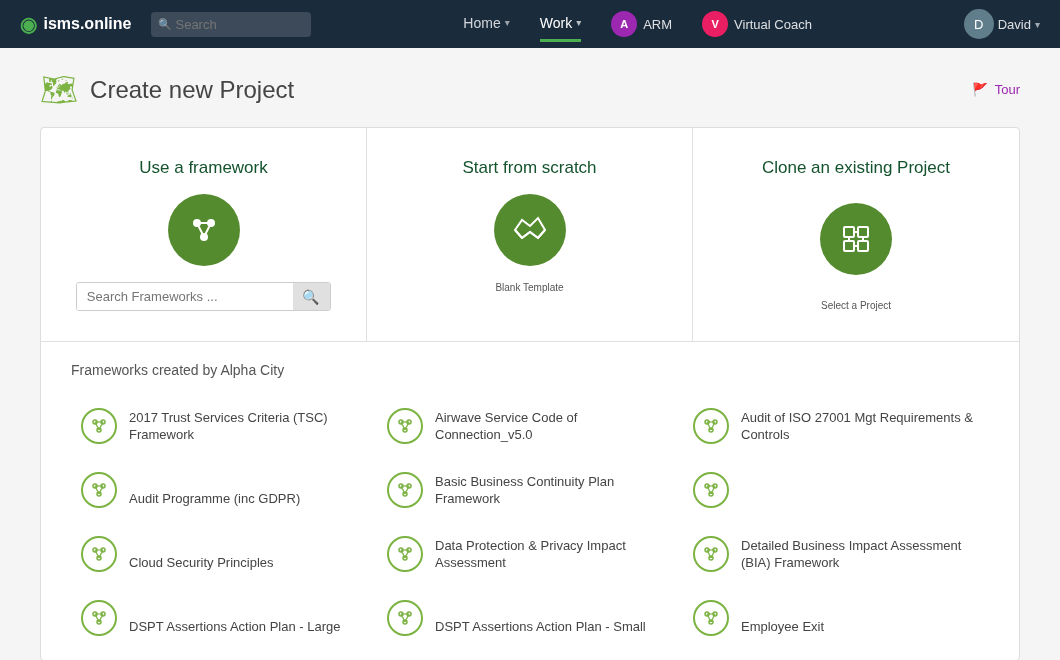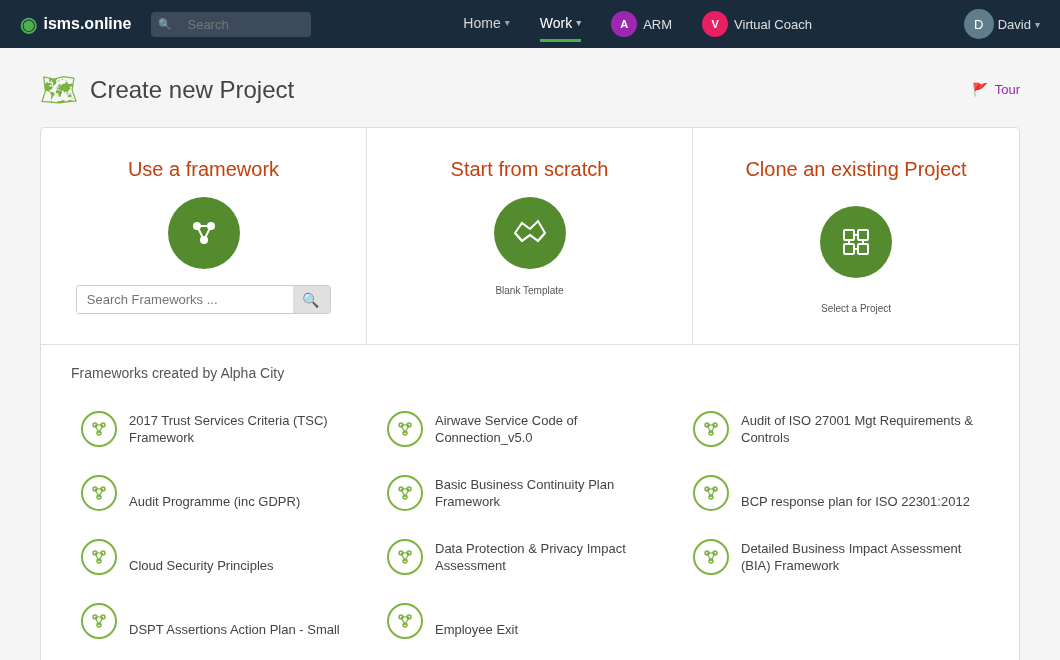--- a/index.html
+++ b/index.html
@@ -14,21 +14,21 @@
       padding: 0 20px;
       justify-content: space-between;
     }
     .nav-left { display: flex; align-items: center; gap: 20px; }
     .logo { display: flex; align-items: center; gap: 6px; color: white; font-weight: bold; font-size: 16px; }
     .logo-icon { color: #4caf50; font-size: 20px; }
     .search-box {
       background: rgba(255,255,255,0.15);
       border: none;
       border-radius: 4px;
-      padding: 5px 10px 5px 36px;
+      padding: 5px 10px 5px 24px;
       color: rgba(255,255,255,0.7);
       font-size: 13px;
       width: 160px;
       position: relative;
     }
     .search-wrapper { position: relative; }
     .search-wrapper::before {
       content: '🔍';
       position: absolute;
       left: 7px;
@@ -121,22 +121,22 @@
     .option-col {
       padding: 30px 20px;
       display: flex;
       flex-direction: column;
       align-items: center;
       gap: 16px;
       border-right: 1px solid #e0e0e0;
     }
     .option-col:last-child { border-right: none; justify-content: space-between; }
     .option-title {
-      font-size: 20px;
-      color: #c2410c;
+      font-size: 17px;
+      color: #14532d;
       font-weight: 400;
     }
     .option-icon-circle {
       width: 72px; height: 72px;
       border-radius: 50%;
       background: #558b2f;
       display: flex; align-items: center; justify-content: center;
       color: white;
       font-size: 28px;
     }
@@ -374,21 +374,20 @@
     <div class="fw-icon">
       <svg width="16" height="16" viewBox="0 0 16 16" fill="none" xmlns="http://www.w3.org/2000/svg">
         <circle cx="4" cy="4" r="2" stroke="#7cb342" stroke-width="1.5" fill="none"></circle>
         <circle cx="12" cy="4" r="2" stroke="#7cb342" stroke-width="1.5" fill="none"></circle>
         <circle cx="8" cy="12" r="2" stroke="#7cb342" stroke-width="1.5" fill="none"></circle>
         <line x1="4" y1="4" x2="12" y2="4" stroke="#7cb342" stroke-width="1.2"></line>
         <line x1="4" y1="4" x2="8" y2="12" stroke="#7cb342" stroke-width="1.2"></line>
         <line x1="12" y1="4" x2="8" y2="12" stroke="#7cb342" stroke-width="1.2"></line>
       </svg>
     </div>
-    <div class="fw-name">BCP response plan for ISO 22301:2012</div>
   </div>
         <div class="framework-item">
     <div class="fw-icon">
       <svg width="16" height="16" viewBox="0 0 16 16" fill="none" xmlns="http://www.w3.org/2000/svg">
         <circle cx="4" cy="4" r="2" stroke="#7cb342" stroke-width="1.5" fill="none"></circle>
         <circle cx="12" cy="4" r="2" stroke="#7cb342" stroke-width="1.5" fill="none"></circle>
         <circle cx="8" cy="12" r="2" stroke="#7cb342" stroke-width="1.5" fill="none"></circle>
         <line x1="4" y1="4" x2="12" y2="4" stroke="#7cb342" stroke-width="1.2"></line>
         <line x1="4" y1="4" x2="8" y2="12" stroke="#7cb342" stroke-width="1.2"></line>
         <line x1="12" y1="4" x2="8" y2="12" stroke="#7cb342" stroke-width="1.2"></line>
@@ -426,20 +425,33 @@
     <div class="fw-icon">
       <svg width="16" height="16" viewBox="0 0 16 16" fill="none" xmlns="http://www.w3.org/2000/svg">
         <circle cx="4" cy="4" r="2" stroke="#7cb342" stroke-width="1.5" fill="none"></circle>
         <circle cx="12" cy="4" r="2" stroke="#7cb342" stroke-width="1.5" fill="none"></circle>
         <circle cx="8" cy="12" r="2" stroke="#7cb342" stroke-width="1.5" fill="none"></circle>
         <line x1="4" y1="4" x2="12" y2="4" stroke="#7cb342" stroke-width="1.2"></line>
         <line x1="4" y1="4" x2="8" y2="12" stroke="#7cb342" stroke-width="1.2"></line>
         <line x1="12" y1="4" x2="8" y2="12" stroke="#7cb342" stroke-width="1.2"></line>
       </svg>
     </div>
+    <div class="fw-name">DSPT Assertions Action Plan - Large</div>
+  </div>
+        <div class="framework-item">
+    <div class="fw-icon">
+      <svg width="16" height="16" viewBox="0 0 16 16" fill="none" xmlns="http://www.w3.org/2000/svg">
+        <circle cx="4" cy="4" r="2" stroke="#7cb342" stroke-width="1.5" fill="none"></circle>
+        <circle cx="12" cy="4" r="2" stroke="#7cb342" stroke-width="1.5" fill="none"></circle>
+        <circle cx="8" cy="12" r="2" stroke="#7cb342" stroke-width="1.5" fill="none"></circle>
+        <line x1="4" y1="4" x2="12" y2="4" stroke="#7cb342" stroke-width="1.2"></line>
+        <line x1="4" y1="4" x2="8" y2="12" stroke="#7cb342" stroke-width="1.2"></line>
+        <line x1="12" y1="4" x2="8" y2="12" stroke="#7cb342" stroke-width="1.2"></line>
+      </svg>
+    </div>
     <div class="fw-name">DSPT Assertions Action Plan - Small</div>
   </div>
         <div class="framework-item">
     <div class="fw-icon">
       <svg width="16" height="16" viewBox="0 0 16 16" fill="none" xmlns="http://www.w3.org/2000/svg">
         <circle cx="4" cy="4" r="2" stroke="#7cb342" stroke-width="1.5" fill="none"></circle>
         <circle cx="12" cy="4" r="2" stroke="#7cb342" stroke-width="1.5" fill="none"></circle>
         <circle cx="8" cy="12" r="2" stroke="#7cb342" stroke-width="1.5" fill="none"></circle>
         <line x1="4" y1="4" x2="12" y2="4" stroke="#7cb342" stroke-width="1.2"></line>
         <line x1="4" y1="4" x2="8" y2="12" stroke="#7cb342" stroke-width="1.2"></line>

